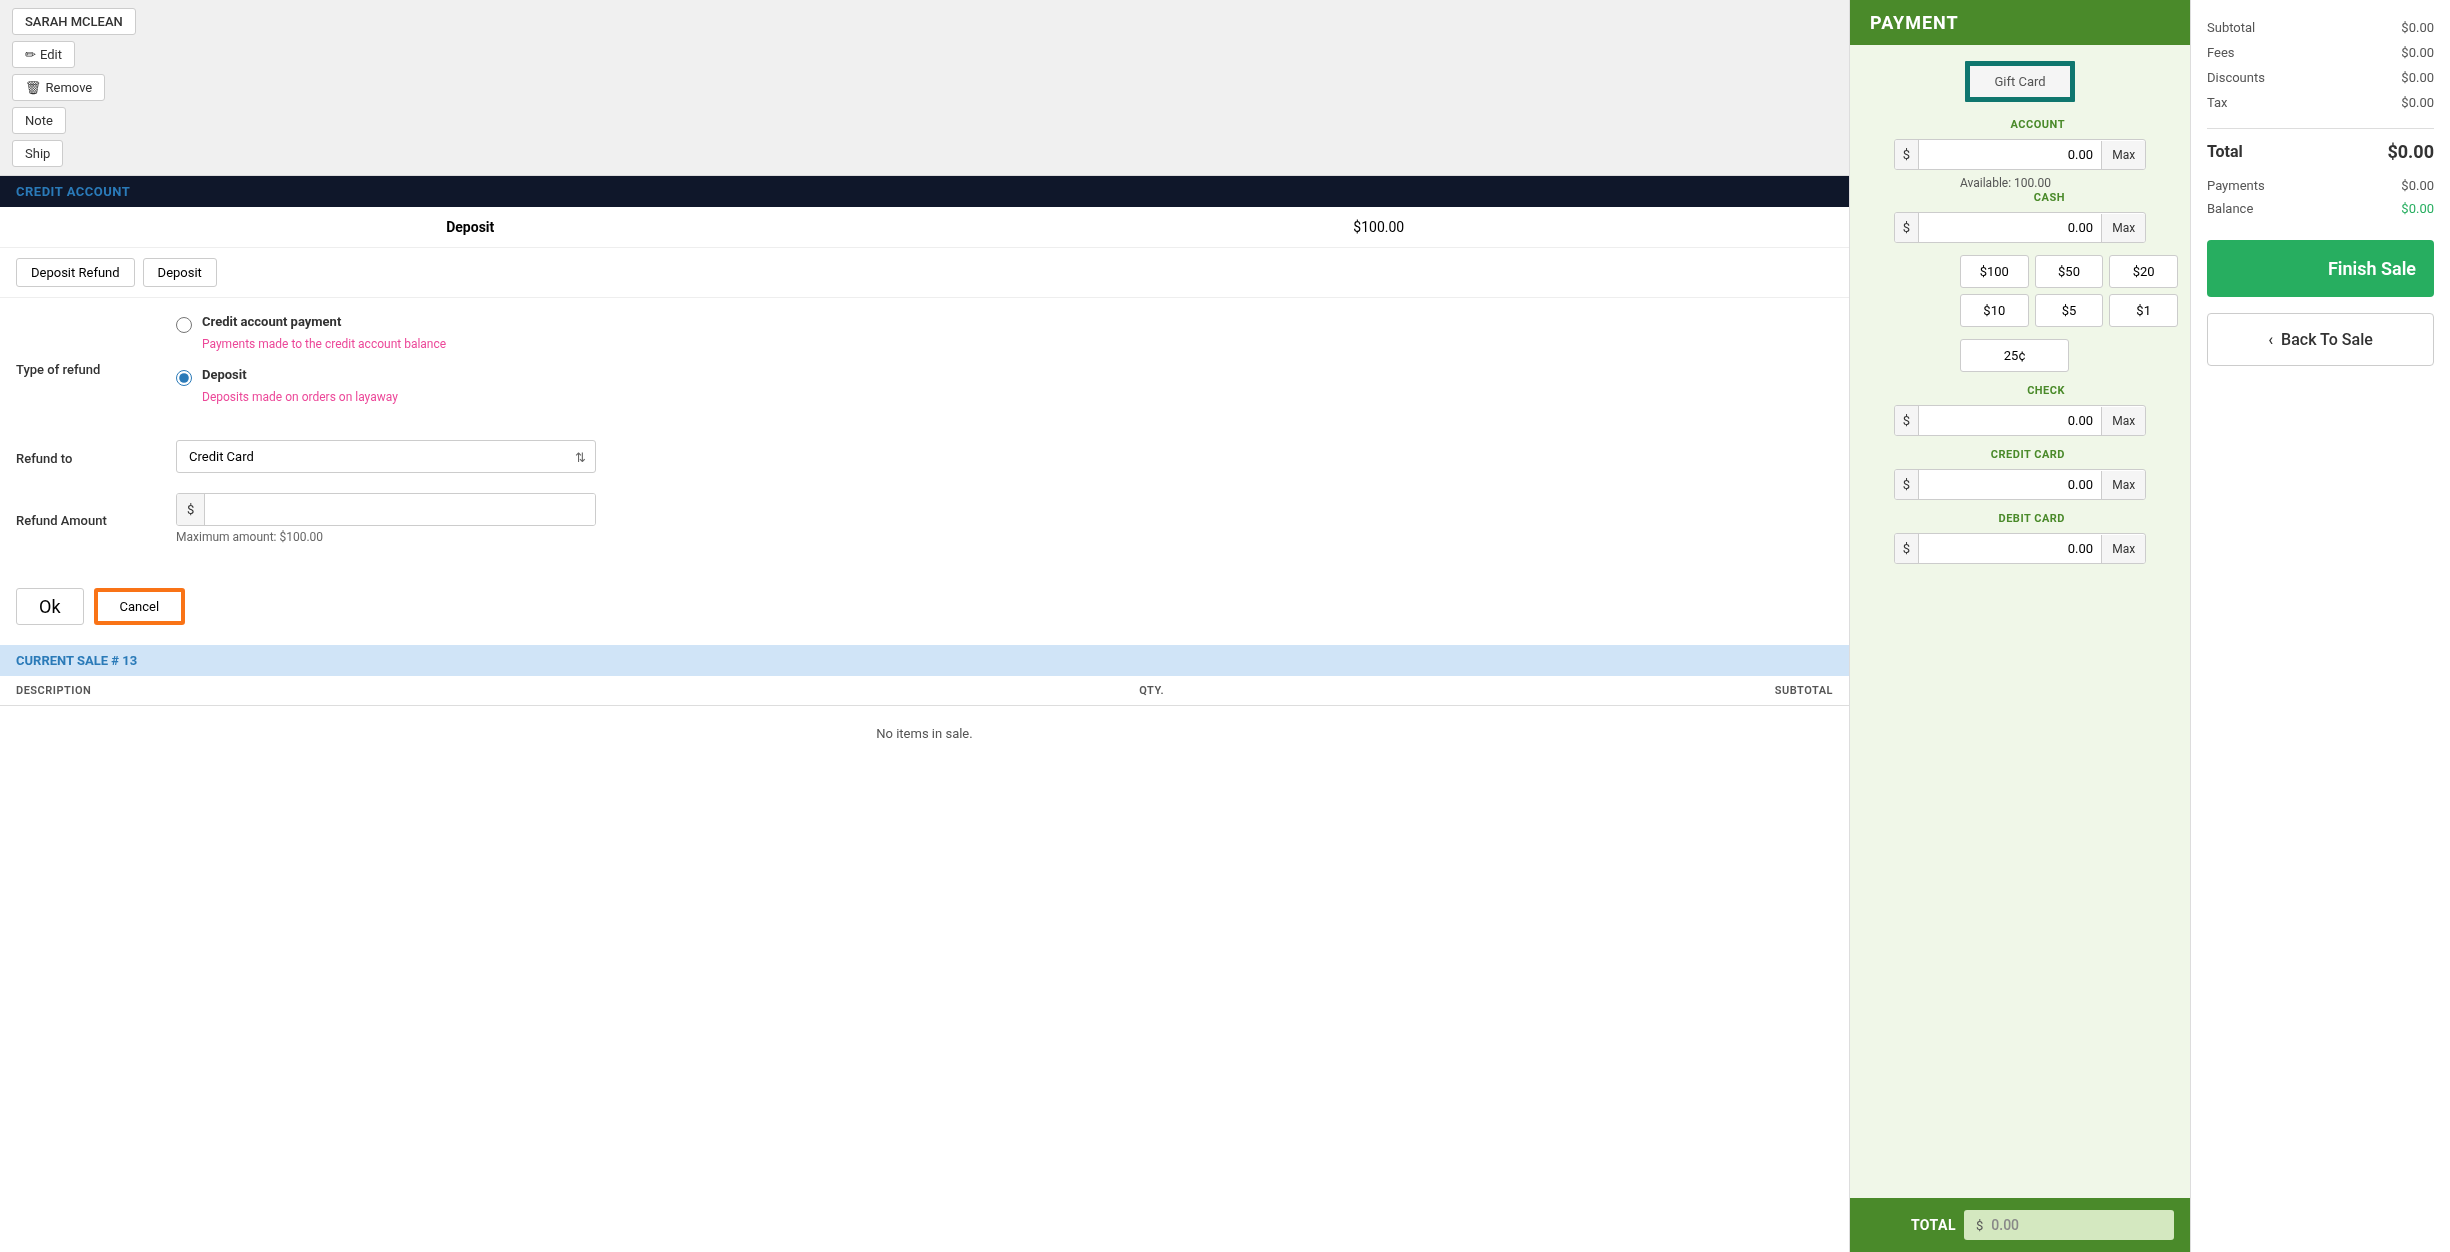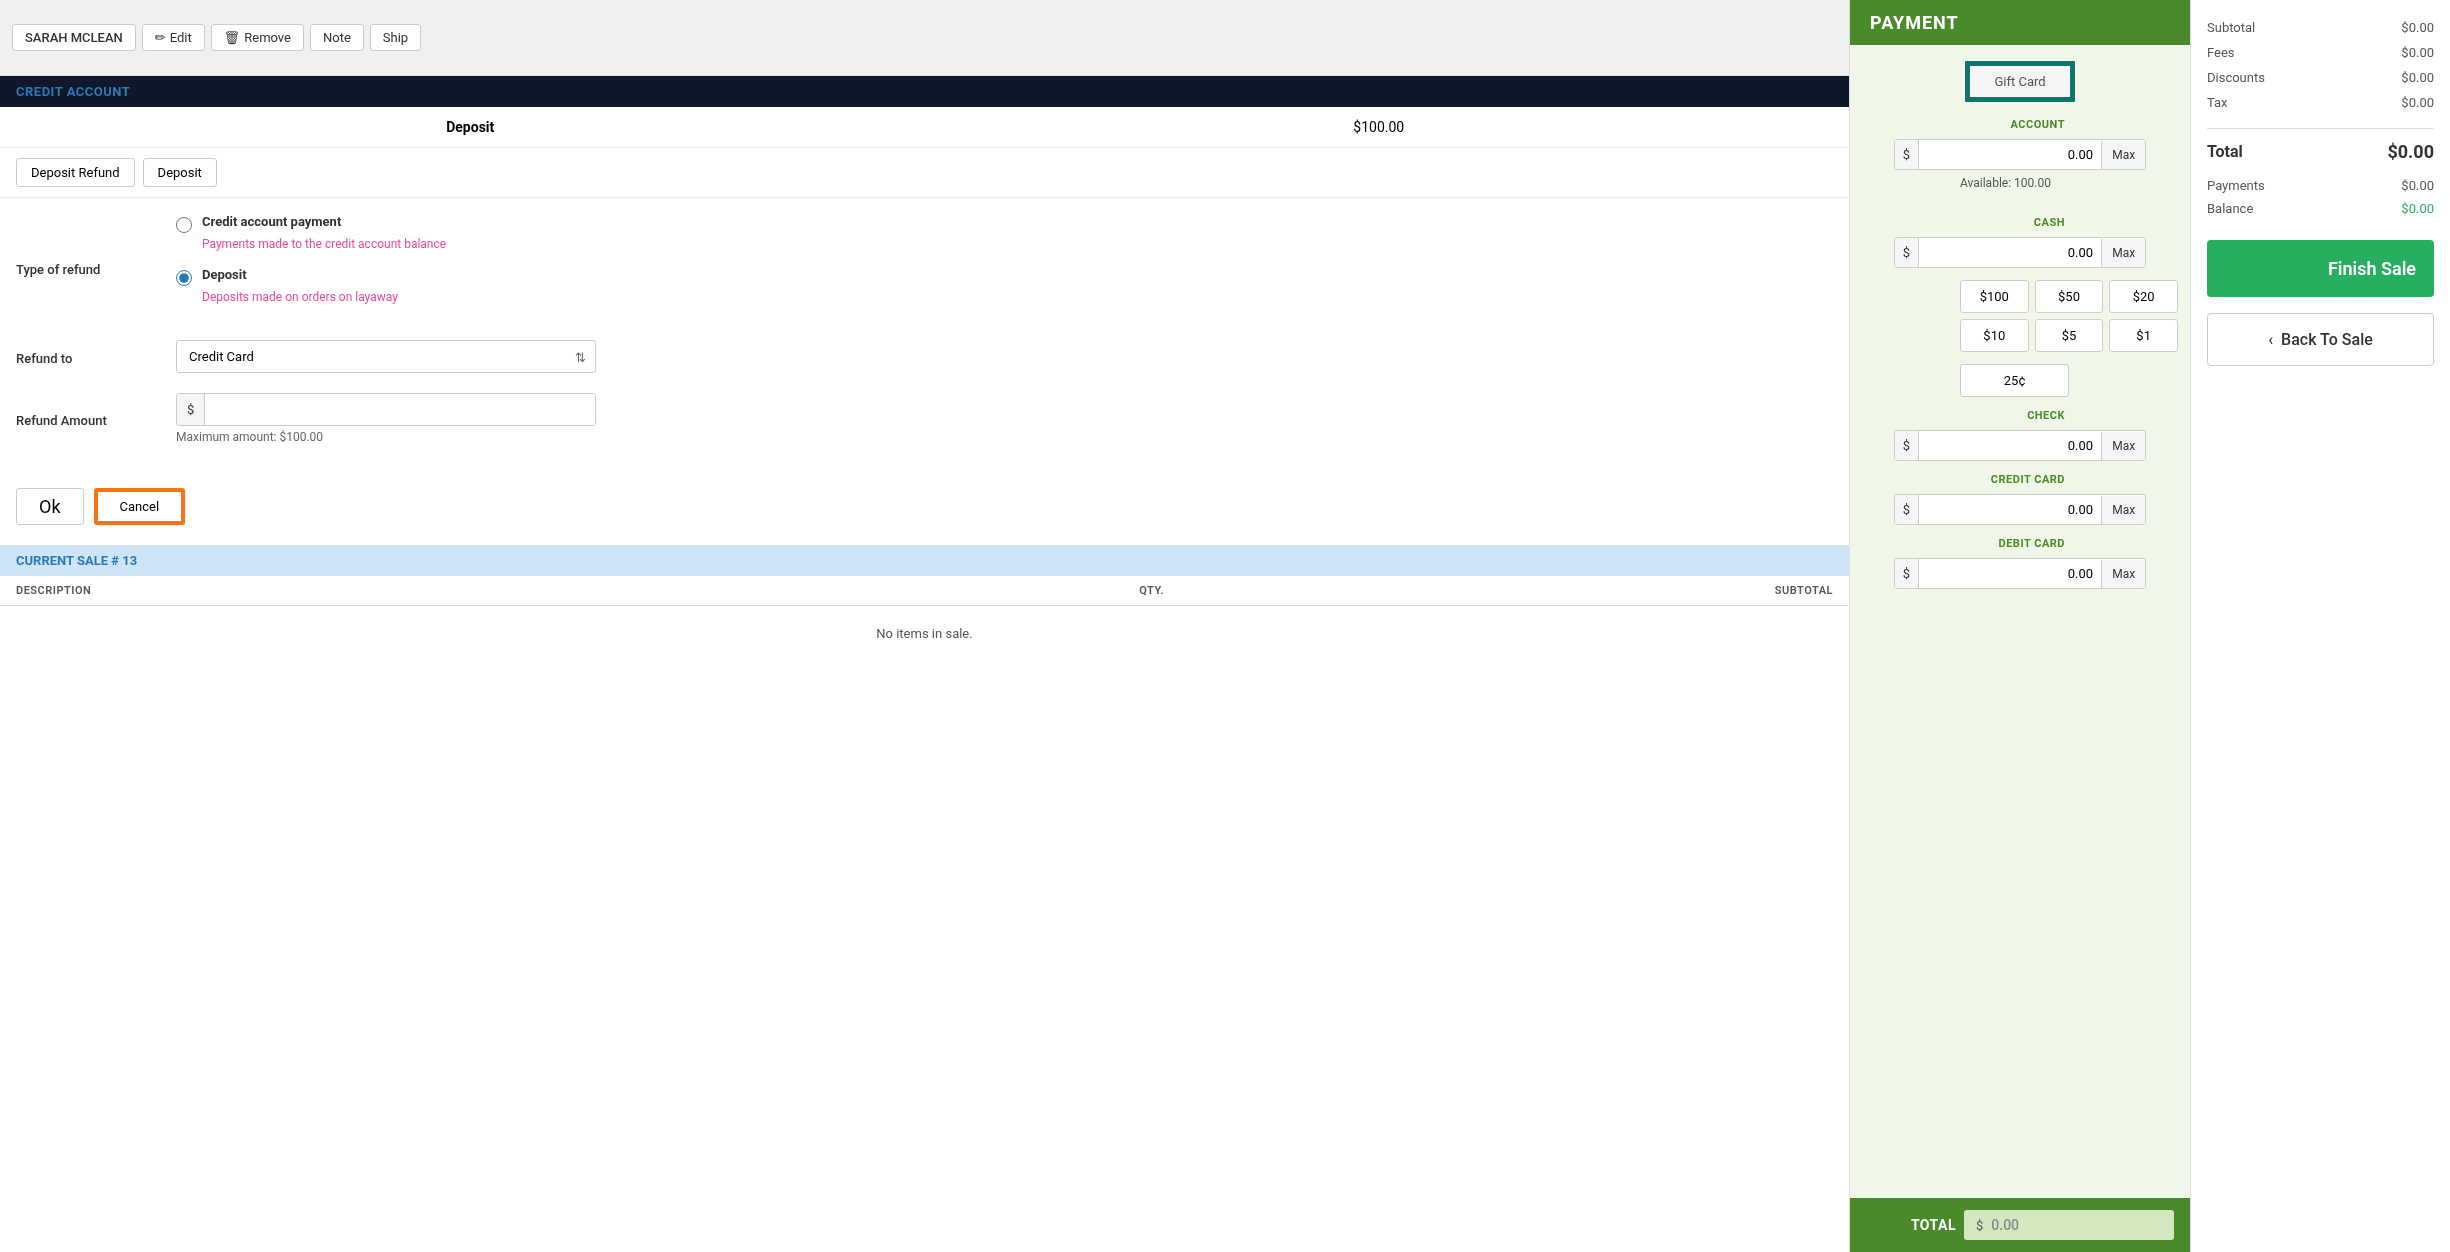--- a/index.html
+++ b/index.html
@@ -11,24 +11,25 @@
       display: flex;
       flex-direction: column;
       background: #fff;
       border-right: 1px solid #ddd;
       overflow-y: auto;
     }
 
     .toolbar {
       display: flex;
       align-items: flex-start;
-      padding: 24px 12px;
+      padding: 8px 12px;
       gap: 6px;
       background: #f0f0f0;
       border-bottom: 1px solid #ddd;
+      flex-direction: column;
     }
 
     .toolbar-btn {
       display: flex;
       align-items: center;
       gap: 4px;
       padding: 5px 12px;
       border: 1px solid #ccc;
       background: #fff;
       border-radius: 3px;
@@ -332,21 +333,21 @@
       border-left: 1px solid #ccc;
       font-size: 12px;
       cursor: pointer;
       color: #333;
     }
 
     .available-text {
       margin-left: 98px;
       font-size: 12px;
       color: #555;
-      margin-bottom: 26px;
+      margin-bottom: 1px;
       margin-top: -6px;
     }
 
     .cash-buttons {
       display: grid;
       grid-template-columns: repeat(3, 1fr);
       gap: 6px;
       margin-left: 98px;
       margin-bottom: 12px;
     }

